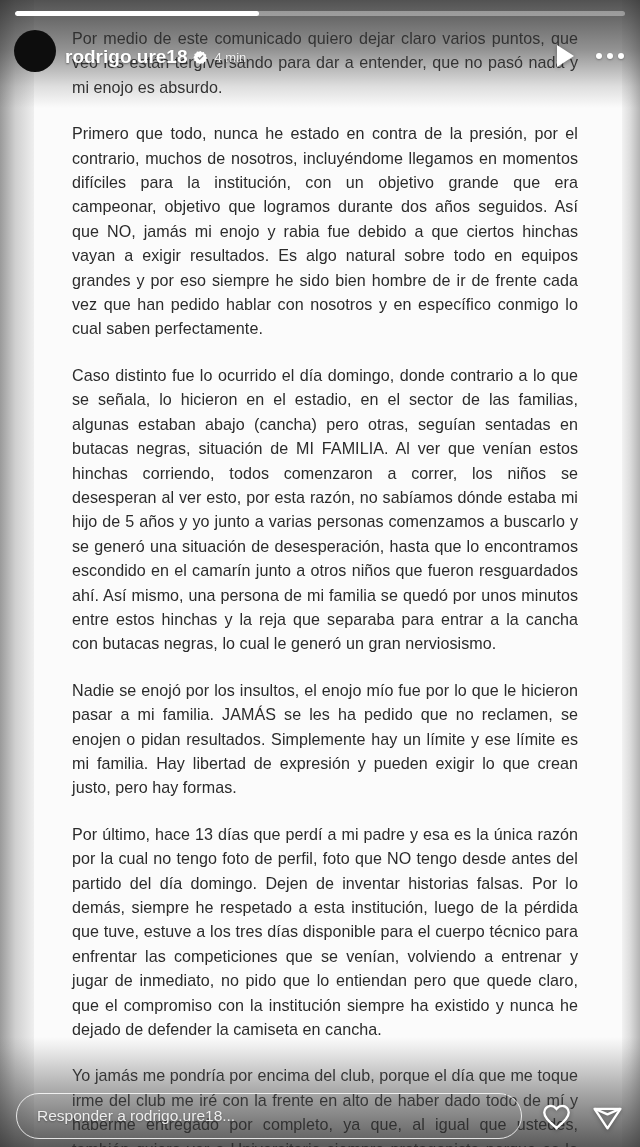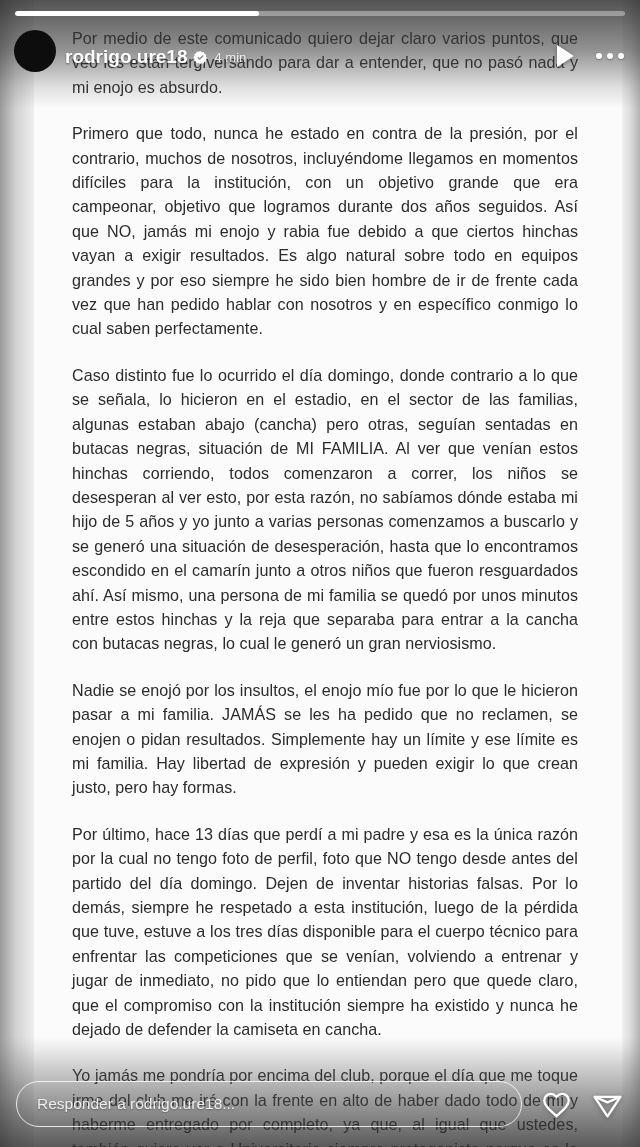--- a/index.html
+++ b/index.html
@@ -159,21 +159,21 @@
   #bottom-scrim {
     position: absolute;
     left: 0; right: 0; bottom: 0;
     height: 110px;
     background: linear-gradient(to top, rgba(45,45,45,0.78) 0%, rgba(70,70,70,0.46) 50%, rgba(110,110,110,0.10) 90%, rgba(140,140,140,0) 100%);
     pointer-events: none;
   }
   #bottom-bar {
     position: absolute;
     left: 0; right: 0;
-    bottom: 12px;
+    bottom: 0;
     height: 62px;
     display: flex;
     align-items: center;
     padding: 0 16px;
     gap: 18px;
     box-sizing: border-box;
   }
   #reply-field {
     flex: 1 1 auto;
     height: 46px;

